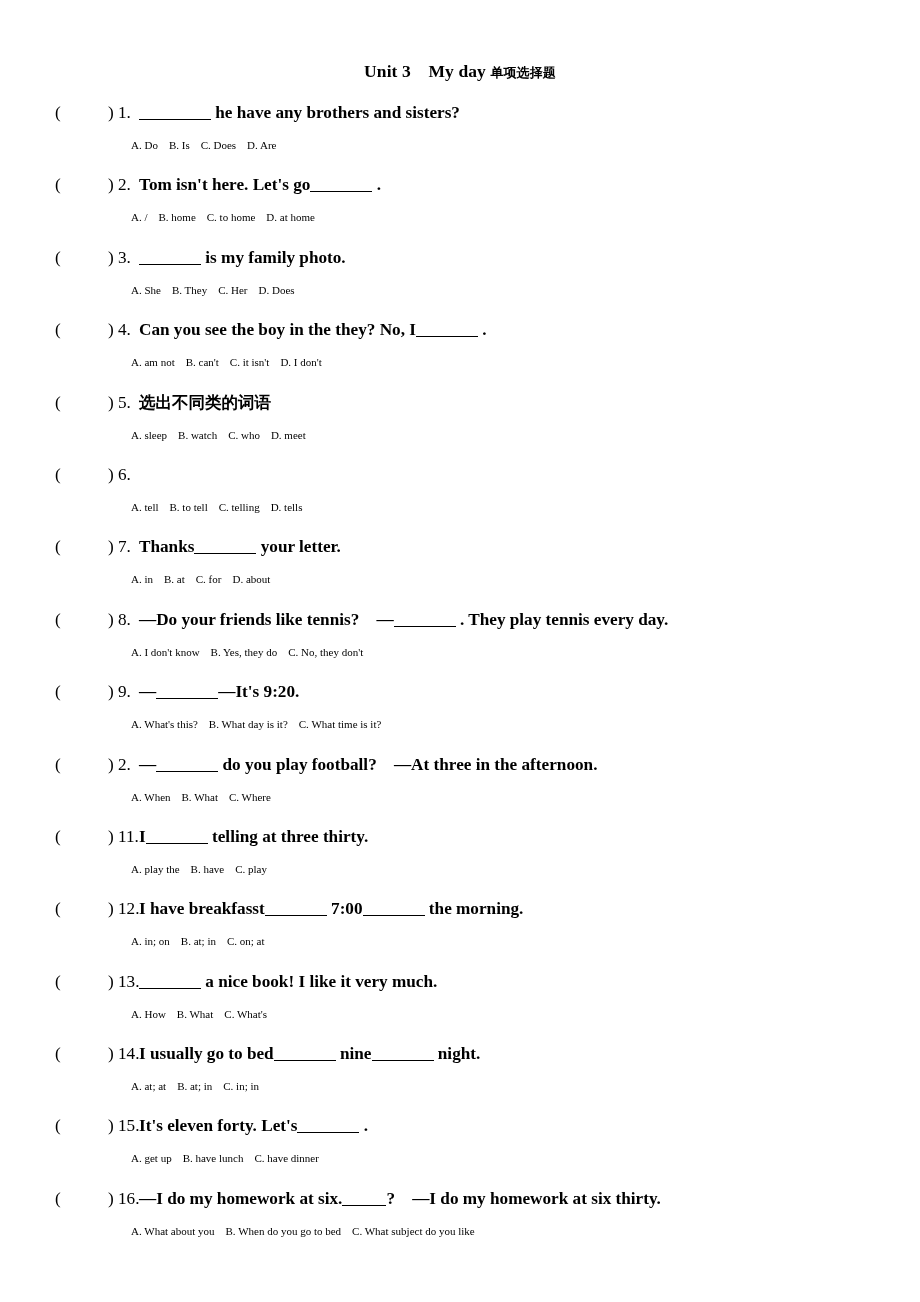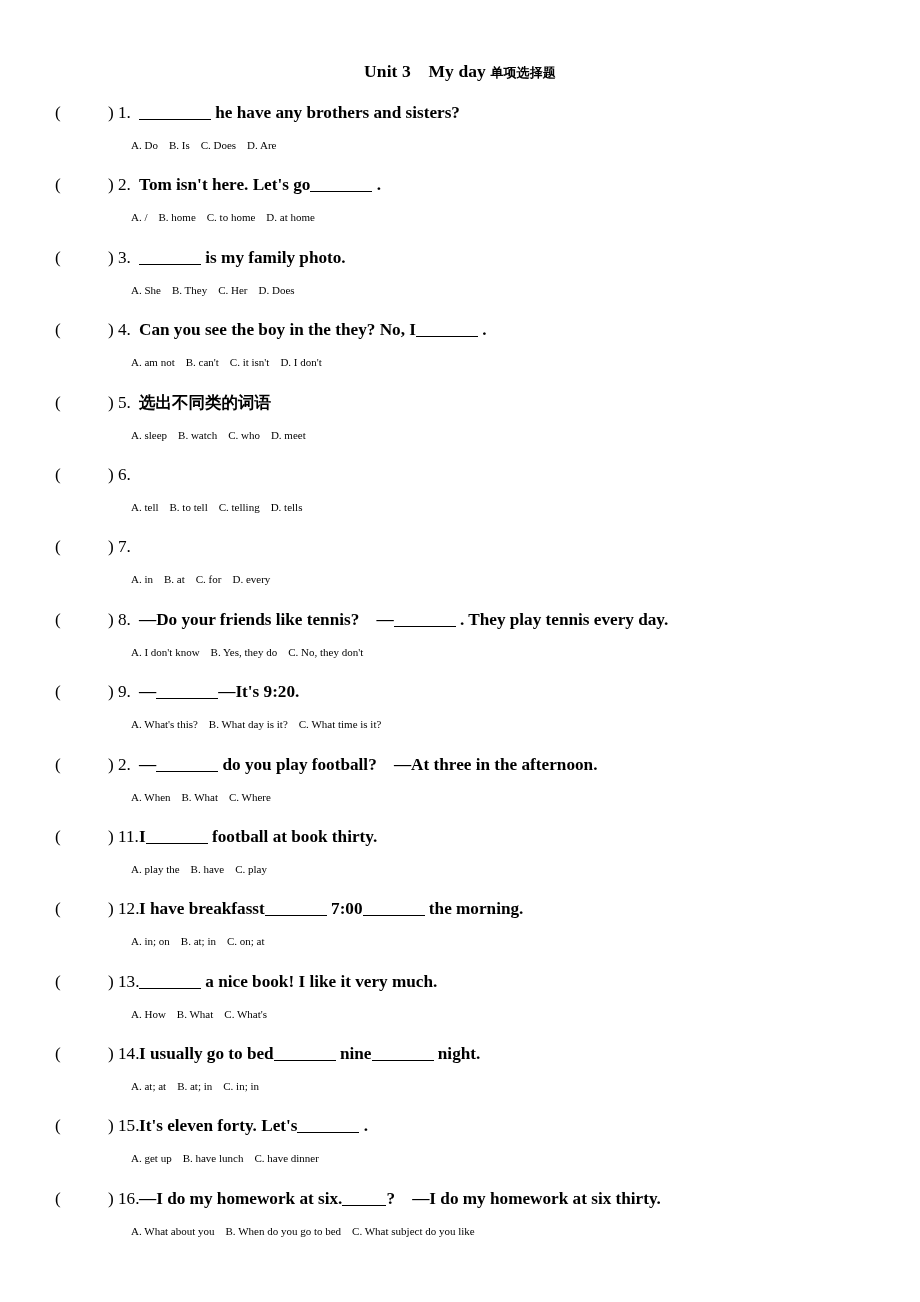--- a/index.html
+++ b/index.html
@@ -160,22 +160,23 @@
           <span class="q-paren-close">)</span>
           <span class="q-num">6.</span>
         </div>
         <div class="q-options">A. tell B. to tell C. telling D. tells</div>
       </div>
       <div class="q-block">
         <div class="q-line">
           <span class="q-paren-open">(</span>
           <span class="q-paren-close">)</span>
           <span class="q-num">7.</span>
-        </div>
-        <div class="q-options">A. in B. at C. for D. every</div>
+          <span class="q-text"><span>Thanks</span><span class="blank b-md"></span><span> your letter.</span></span>
+        </div>
+        <div class="q-options">A. in B. at C. for D. about</div>
       </div>
       <div class="q-block">
         <div class="q-line">
           <span class="q-paren-open">(</span>
           <span class="q-paren-close">)</span>
           <span class="q-num">8.</span>
           <span class="q-text"><span>—Do your friends like tennis? —</span><span class="blank b-md"></span><span> . They play tennis every day.</span></span>
         </div>
         <div class="q-options">A. I don't know B. Yes, they do C. No, they don't</div>
       </div>
@@ -195,21 +196,21 @@
           <span class="q-num">2.</span>
           <span class="q-text"><span>—</span><span class="blank b-md"></span><span> do you play football? —At three in the afternoon.</span></span>
         </div>
         <div class="q-options">A. When B. What C. Where</div>
       </div>
       <div class="q-block">
         <div class="q-line">
           <span class="q-paren-open">(</span>
           <span class="q-paren-close">)</span>
           <span class="q-num">11.</span>
-          <span class="q-text"><span>I</span><span class="blank b-md"></span><span> football at book thirty.</span></span>
+          <span class="q-text"><span>I</span><span class="blank b-md"></span><span> telling at three thirty.</span></span>
         </div>
         <div class="q-options">A. play the B. have C. play</div>
       </div>
       <div class="q-block">
         <div class="q-line">
           <span class="q-paren-open">(</span>
           <span class="q-paren-close">)</span>
           <span class="q-num">12.</span>
           <span class="q-text"><span>I have breakfasst</span><span class="blank b-md"></span><span> 7:00</span><span class="blank b-md"></span><span> the morning.</span></span>
         </div>

